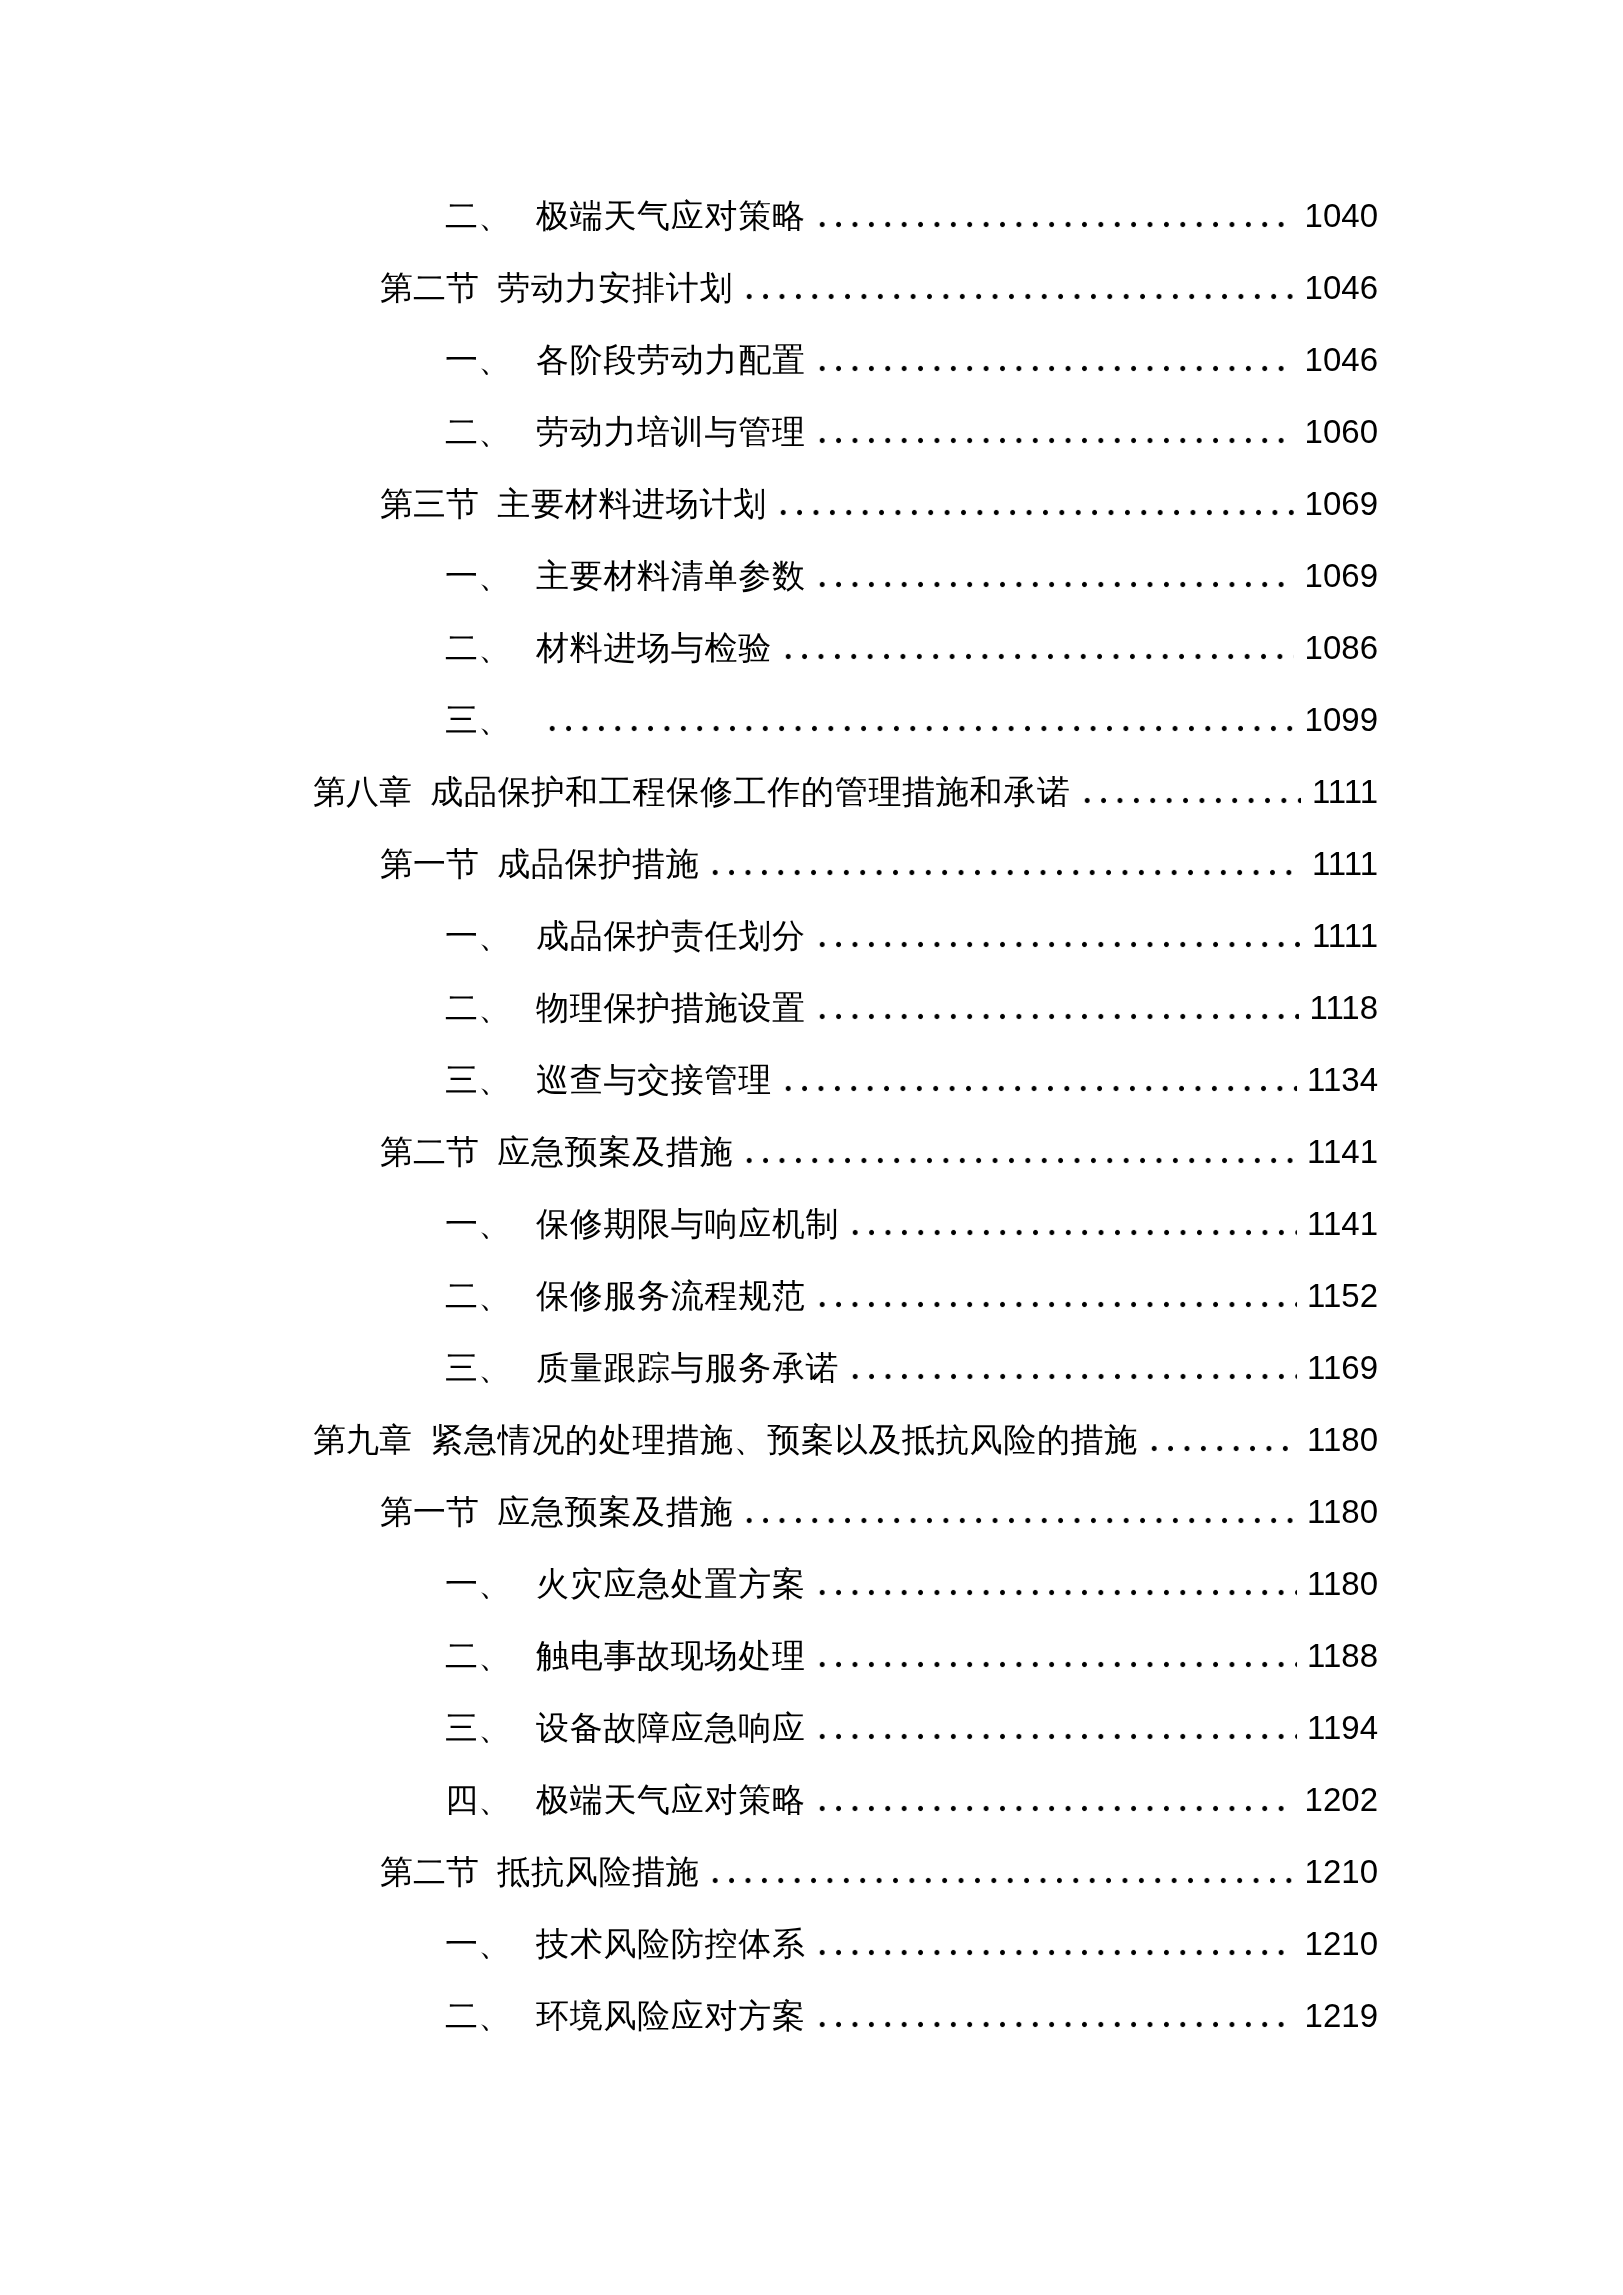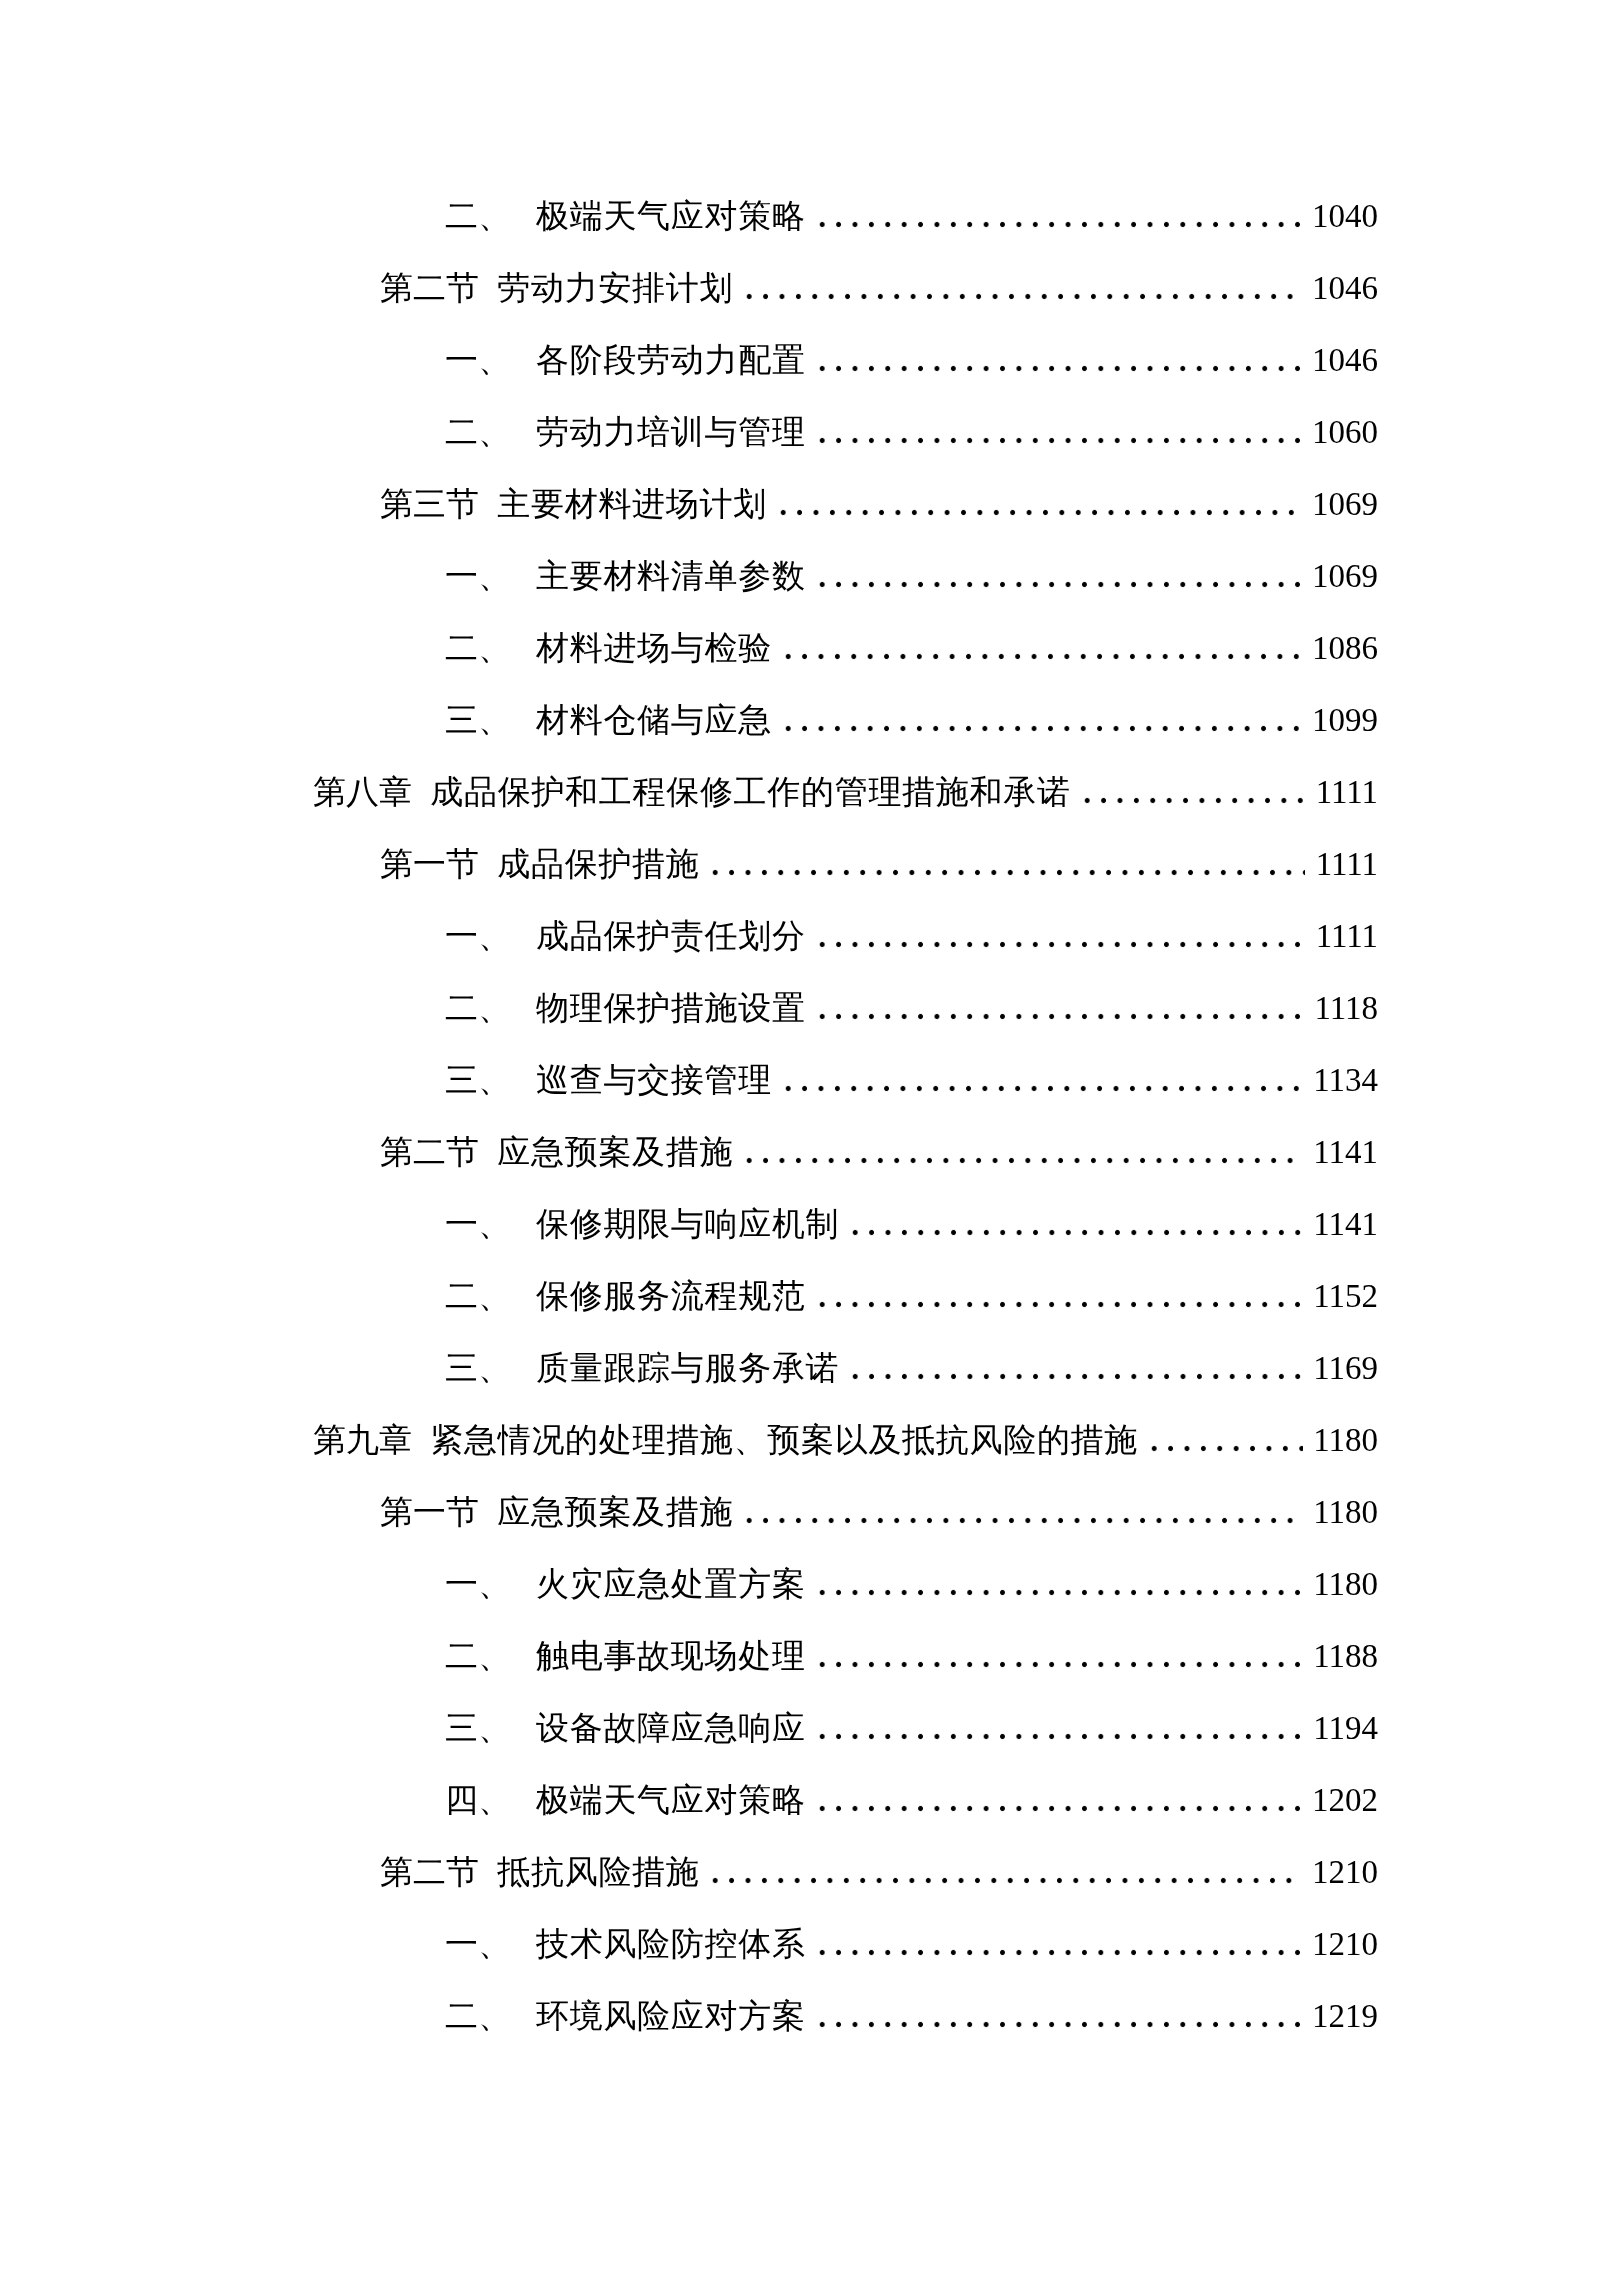--- a/index.html
+++ b/index.html
@@ -42,21 +42,21 @@
     align-self: stretch;
     margin-left: 7.9px;
     margin-right: 10.5px;
     background-image: radial-gradient(circle, #000 2.1px, transparent 2.7px);
     background-size: 16.4px 6.5px;
     background-repeat: repeat-x;
     background-position: left 41px;
     min-width: 19.6px;
   }
   .pagenum {
-    font-family: Liberation Serif, serif;
+    font-family: Liberation Sans, sans-serif;
   }
 </style>
 </head>
 <body>
 
 <div class="page">
   <div class="toc" id="toc">
       <div class="row level-item">
     <span class="num">二、</span>
     <span class="title">极端天气应对策略</span>
@@ -94,21 +94,20 @@
     <span class="pagenum">1069</span>
   </div>
       <div class="row level-item">
     <span class="num">二、</span>
     <span class="title">材料进场与检验</span>
     <span class="leader"></span>
     <span class="pagenum">1086</span>
   </div>
       <div class="row level-item">
     <span class="num">三、</span>
-    <span class="title">材料仓储与应急</span>
     <span class="leader"></span>
     <span class="pagenum">1099</span>
   </div>
       <div class="row level-chapter">
     <span class="num">第八章</span>
     <span class="title">成品保护和工程保修工作的管理措施和承诺</span>
     <span class="leader"></span>
     <span class="pagenum">1111</span>
   </div>
       <div class="row level-section">

